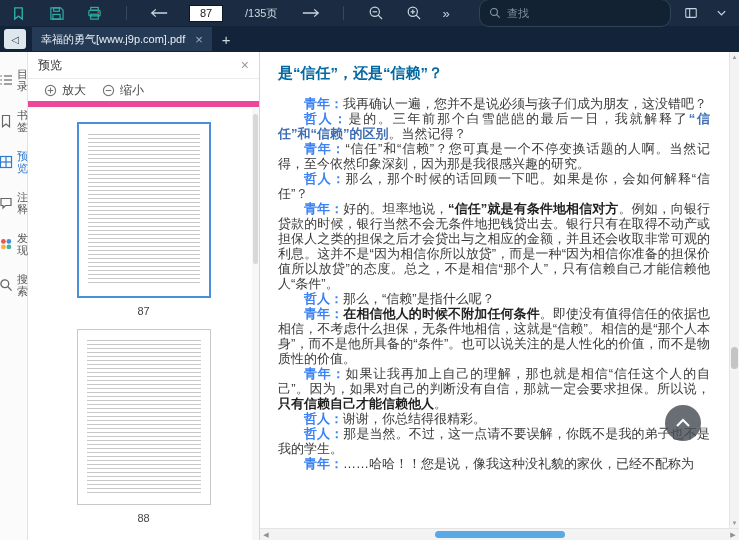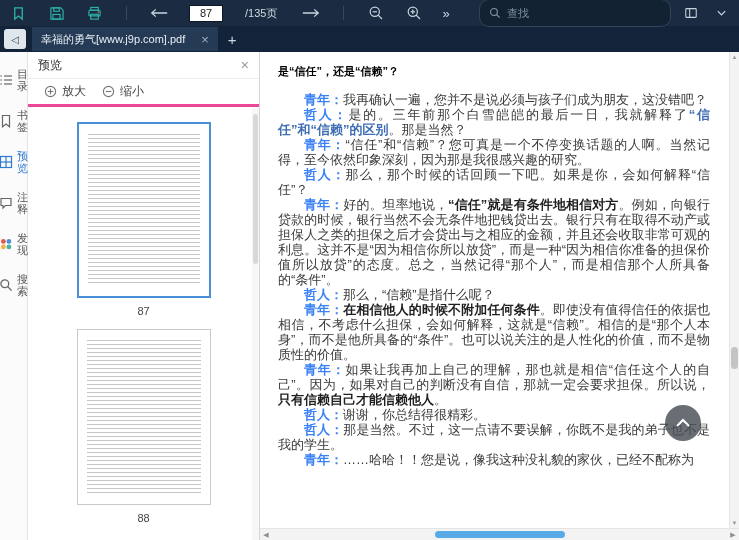--- a/index.html
+++ b/index.html
@@ -17,56 +17,56 @@
   .more-btn{font-size:13px;color:#c9d4de;cursor:pointer;line-height:1;}
   .tb-right{margin-left:auto;display:flex;align-items:center;gap:10px;}
   .searchbox{width:192px;height:28px;background:#122232;border:1px solid #2e4459;border-radius:10px;
              display:flex;align-items:center;gap:6px;padding:0 9px;cursor:text;}
   .search-ph{font-size:11px;color:#7e8fa0;}
 
   
   .tabbar{height:26px;background:#13233a;display:flex;align-items:center;padding:0 4px;}
   .collapse-btn{width:22px;height:20px;background:#dfe6ec;border-radius:3px;display:flex;align-items:center;justify-content:center;
                 color:#33475c;font-size:10px;cursor:pointer;margin-right:6px;}
-  .tab{height:24px;background:#243a55;color:#e9eff5;font-size:11px;display:flex;align-items:center;gap:16px;
+  .tab{height:24px;background:#243a55;color:#e9eff5;font-size:11px;display:flex;align-items:center;gap:10px;
        padding:0 9px;cursor:pointer;max-width:230px;white-space:nowrap;justify-content:space-between;}
   .tab-close{color:#9fb0c0;font-size:13px;line-height:1;cursor:pointer;}
   .newtab{color:#cfd8e2;font-size:15px;margin-left:10px;cursor:pointer;line-height:1;}
 
   
   .bodyrow{display:flex;height:488px;}
 
   
   .iconbar{width:28px;background:#fbfbfb;border-right:1px solid #e3e3e3;display:flex;flex-direction:column;
            align-items:center;padding-top:16px;gap:17px;flex:none;}
   .ib-item{display:flex;flex-direction:row;align-items:center;gap:4px;cursor:pointer;}
   .ib-label{width:12px;font-size:11px;line-height:12px;color:#555;text-align:center;word-break:break-all;}
   .ib-item.selected .ib-label{color:#2f7bd0;}
 
   
   .preview{width:232px;background:#fff;border-right:1px solid #d6d6d6;display:flex;flex-direction:column;position:relative;flex:none;}
   .pv-header{height:27px;display:flex;align-items:center;justify-content:space-between;padding:0 10px;
              border-bottom:1px solid #ececec;font-size:12px;color:#333;flex:none;}
   .pv-close{color:#999;font-size:14px;cursor:pointer;line-height:1;}
-  .pv-zoombar{height:28px;display:flex;align-items:center;gap:16px;padding-left:16px;border-bottom:3px solid #ec4899;flex:none;}
+  .pv-zoombar{height:28px;display:flex;align-items:center;gap:16px;padding-left:16px;border-bottom:6px solid #ec4899;flex:none;}
   .pv-zoombtn{display:flex;align-items:center;gap:5px;font-size:12px;color:#444;cursor:pointer;}
   .pv-thumbs{flex:1;overflow:hidden;display:flex;flex-direction:column;align-items:center;padding-top:15px;}
   .thumb{width:134px;height:176px;background:#fff;position:relative;flex:none;}
   .thumb.selected{border:2px solid #4a90d9;}
   .thumb.normal{border:1px solid #c9c9c9;}
   .thumb-lines{position:absolute;left:9px;right:9px;top:10px;bottom:10px;opacity:.5;
                background:repeating-linear-gradient(to bottom,#8e8e8e 0,#8e8e8e 1px,transparent 1px,transparent 4px);}
   .thumb-label{font-size:11px;color:#444;margin:7px 0 12px;text-align:center;}
   .pv-scroll{position:absolute;top:56px;bottom:0;right:0;width:7px;background:#f7f7f7;}
   .pv-scroll-thumb{position:absolute;top:6px;left:1px;right:1px;height:150px;background:#d8d8d8;border-radius:3px;}
 
   
   .main{flex:1;position:relative;background:#fff;overflow:hidden;}
   .page-content{position:absolute;left:0;top:0;right:10px;bottom:12px;padding:12px 19px 0 18px;overflow:hidden;}
-  .doc-title{font-size:11px;font-weight:bold;color:#000000;margin:0 0 13px 0;}
+  .doc-title{font-size:15px;font-weight:bold;color:#0369a1;margin:0 0 13px 0;}
   .para{margin:0;font-size:13px;line-height:15px;color:#3a3a3a;text-align:justify;text-indent:2em;}
   .seg-speaker{font-weight:bold;color:#3b82f6;}
   .seg-bold{font-weight:bold;color:#1f1f1f;}
   .seg-em{font-weight:bold;color:#3f6eb5;}
 
   
   .vscroll{position:absolute;top:0;right:0;bottom:12px;width:10px;background:#f3f3f3;border-left:1px solid #e4e4e4;}
   .vs-arrow{position:absolute;left:0;right:0;text-align:center;font-size:6px;color:#9a9a9a;cursor:pointer;}
   .vs-arrow.up{top:2px;} .vs-arrow.down{bottom:2px;}
   .vs-thumb{position:absolute;left:1px;right:1px;top:295px;height:22px;background:#c4c4c4;border-radius:4px;cursor:grab;}
@@ -259,26 +259,26 @@
       <div class="pv-scroll">
         <div class="pv-scroll-thumb"></div>
       </div>
     </div>
 
     <div class="main">
       <div class="page-content">
         <div class="doc-title">是“信任”，还是“信赖”？</div>
         <div>
             <p class="para"><span class="seg-speaker">青年：</span><span class="seg-normal">我再确认一遍，您并不是说必须与孩子们成为朋友，这没错吧？</span></p>
-            <p class="para"><span class="seg-speaker">哲人：</span><span class="seg-normal">是的。三年前那个白雪皑皑的最后一日，我就解释了</span><span class="seg-em">“信任”和“信赖”的区别</span><span class="seg-normal">。那是当然？</span></p>
+            <p class="para"><span class="seg-speaker">哲人：</span><span class="seg-normal">是的。三年前那个白雪皑皑的最后一日，我就解释了</span><span class="seg-em">“信任”和“信赖”的区别</span><span class="seg-normal">。当然记得？</span></p>
             <p class="para"><span class="seg-speaker">青年：</span><span class="seg-normal">“信任”和“信赖”？您可真是一个不停变换话题的人啊。当然记得，至今依然印象深刻，因为那是我很感兴趣的研究。</span></p>
             <p class="para"><span class="seg-speaker">哲人：</span><span class="seg-normal">那么，那个时候的话回顾一下吧。如果是你，会如何解释“信任”？</span></p>
-            <p class="para"><span class="seg-speaker">青年：</span><span class="seg-normal">好的。坦率地说，</span><span class="seg-bold">“信任”就是有条件地相信对方</span><span class="seg-normal">。例如，向银行贷款的时候，银行当然不会无条件地把钱贷出去。银行只有在取得不动产或担保人之类的担保之后才会贷出与之相应的金额，并且还会收取非常可观的利息。这并不是“因为相信你所以放贷”，而是一种“因为相信你准备的担保价值所以放贷”的态度。总之，当然记得“那个人”，而是相信那个人所具备的“条件”。</span></p>
+            <p class="para"><span class="seg-speaker">青年：</span><span class="seg-normal">好的。坦率地说，</span><span class="seg-bold">“信任”就是有条件地相信对方</span><span class="seg-normal">。例如，向银行贷款的时候，银行当然不会无条件地把钱贷出去。银行只有在取得不动产或担保人之类的担保之后才会贷出与之相应的金额，并且还会收取非常可观的利息。这并不是“因为相信你所以放贷”，而是一种“因为相信你准备的担保价值所以放贷”的态度。总之，不是相信“那个人”，只有信赖自己才能信赖他人“条件”。</span></p>
             <p class="para"><span class="seg-speaker">哲人：</span><span class="seg-normal">那么，“信赖”是指什么呢？</span></p>
-            <p class="para"><span class="seg-speaker">青年：</span><span class="seg-bold">在相信他人的时候不附加任何条件</span><span class="seg-normal">。即使没有值得信任的依据也相信，不考虑什么担保，会如何解释，这就是“信赖”。相信的是“那个人本身”，而不是他所具备的“条件”。也可以说关注的是人性化的价值，而不是物质性的价值。</span></p>
+            <p class="para"><span class="seg-speaker">青年：</span><span class="seg-bold">在相信他人的时候不附加任何条件</span><span class="seg-normal">。即使没有值得信任的依据也相信，不考虑什么担保，无条件地相信，这就是“信赖”。相信的是“那个人本身”，而不是他所具备的“条件”。也可以说关注的是人性化的价值，而不是物质性的价值。</span></p>
             <p class="para"><span class="seg-speaker">青年：</span><span class="seg-normal">如果让我再加上自己的理解，那也就是相信“信任这个人的自己”。因为，如果对自己的判断没有自信，那就一定会要求担保。所以说，</span><span class="seg-bold">只有信赖自己才能信赖他人</span><span class="seg-normal">。</span></p>
             <p class="para"><span class="seg-speaker">哲人：</span><span class="seg-normal">谢谢，你总结得很精彩。</span></p>
             <p class="para"><span class="seg-speaker">哲人：</span><span class="seg-normal">那是当然。不过，这一点请不要误解，你既不是我的弟子也不是我的学生。</span></p>
             <p class="para"><span class="seg-speaker">青年：</span><span class="seg-normal">……哈哈！！您是说，像我这种没礼貌的家伙，已经不配称为</span></p>
           </div>
       </div>
 
       <div class="vscroll">
         <div class="vs-arrow up">▲</div>
         <div class="vs-thumb"></div>

